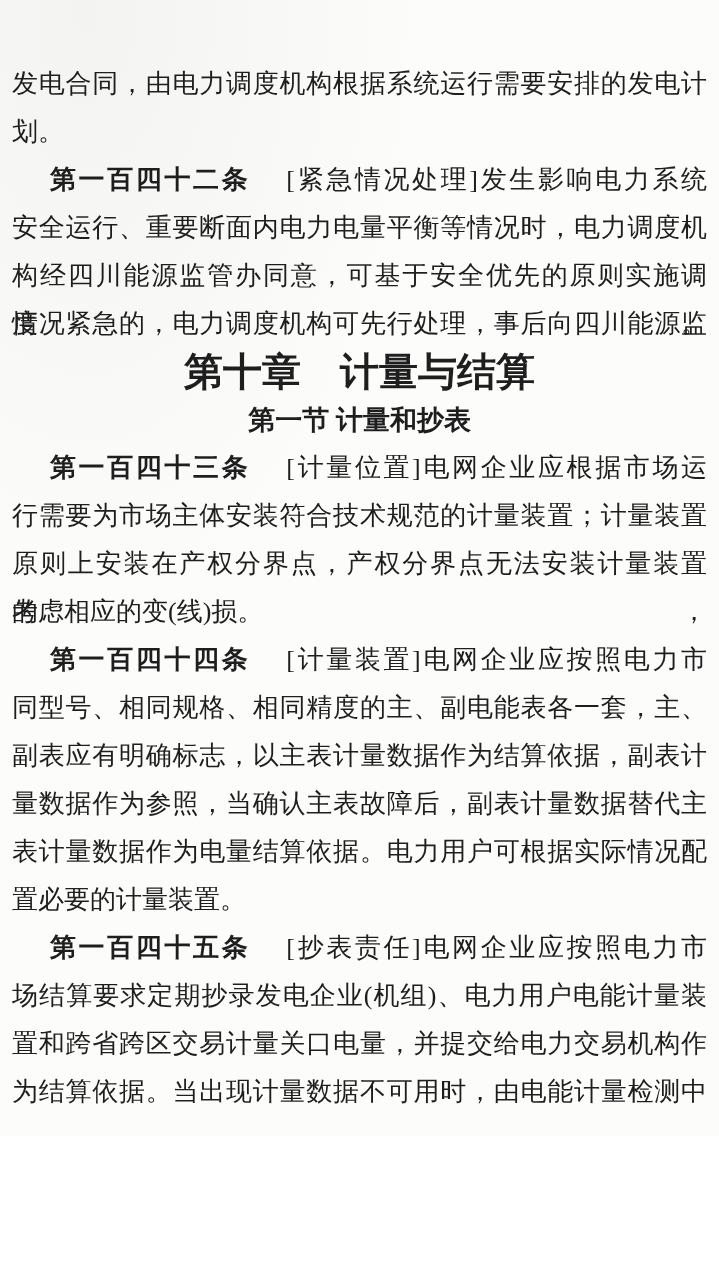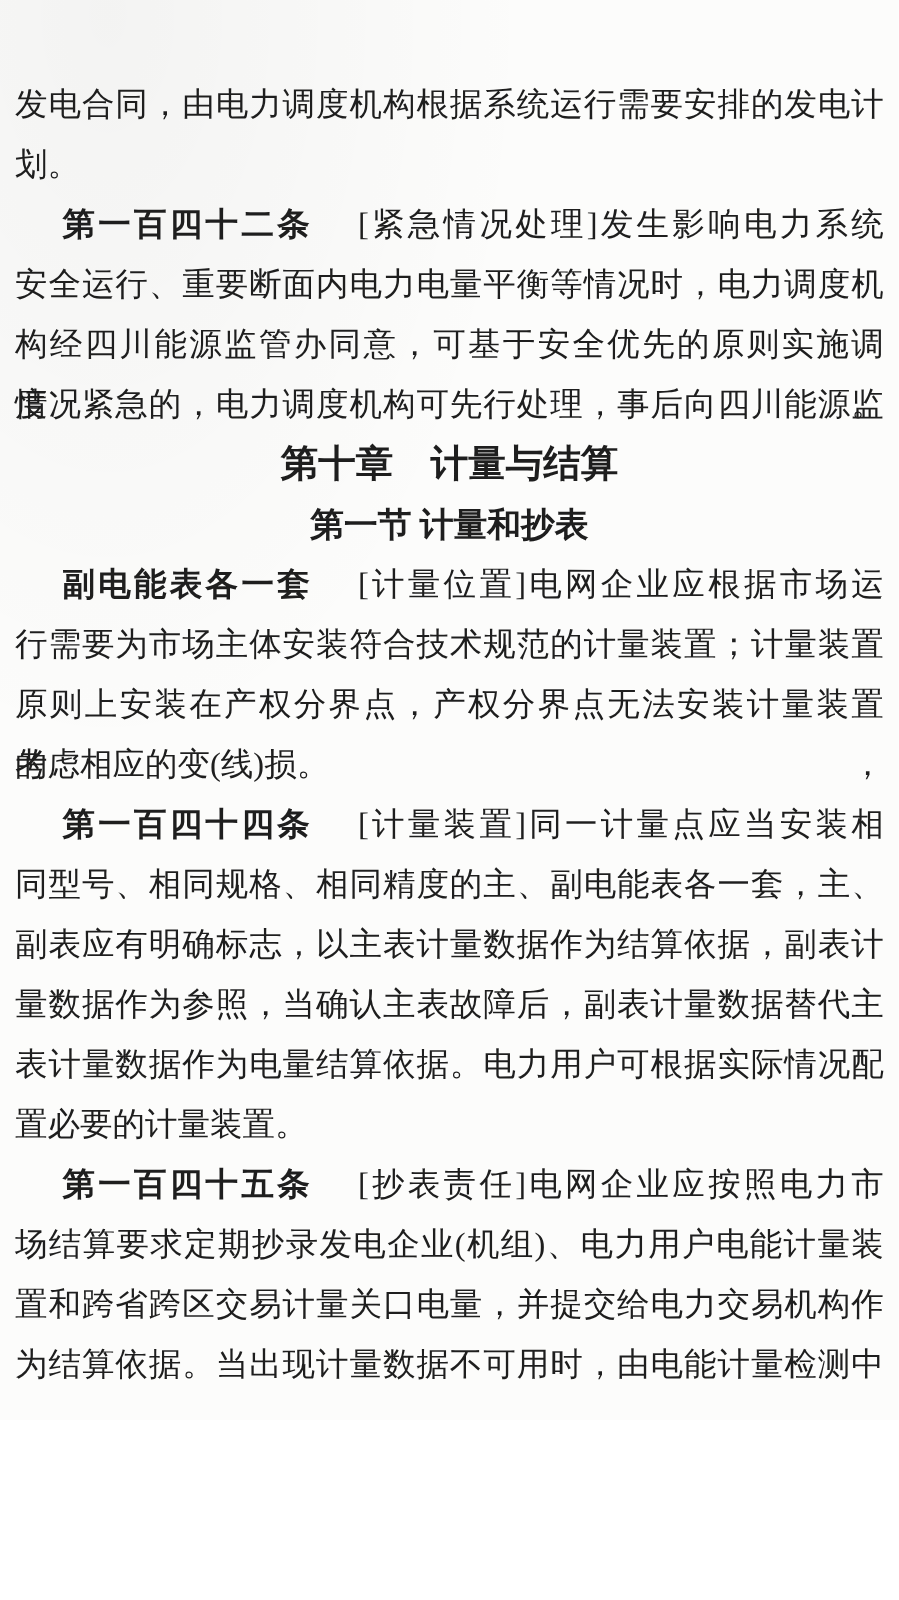--- a/index.html
+++ b/index.html
@@ -15,21 +15,21 @@
   }
   .content{position:absolute;top:60px;left:12px;width:695px;}
   .line{
     height:48px;line-height:48px;font-size:26px;
     text-rendering:optimizeLegibility;
   }
   .just{text-align:justify;text-align-last:justify;text-justify:inter-character;}
   .end{text-align:left;}
   .first{padding-left:38px;}
   .lbl{font-weight:bold;margin-right:36px;font-family:Liberation Mono, monospace;}
-  .h1{font-size:30px;font-weight:bold;text-align:left;text-align-last:center;}
+  .h1{font-size:39px;font-weight:bold;text-align:left;text-align-last:center;}
   .h2{font-size:27px;font-weight:bold;text-align:right;text-align-last:center;}
   .pagenum{
     position:absolute;top:1200px;right:33px;
     font-family:"Liberation Sans","DejaVu Sans",sans-serif;
     font-size:17px;color:#2e2e2e;margin-top:22px;
   }
   .watermark{
     position:absolute;top:1236px;right:13px;
     display:flex;align-items:center;gap:7px;
     color:#c9c9c9;
@@ -55,26 +55,26 @@
     <div class="line end"><span>划。</span></div>
 
     <div class="line just first"><span class="lbl">第一百四十二条</span><span>[紧急情况处理]发生影响电力系统</span></div>
     <div class="line just"><span>安全运行、重要断面内电力电量平衡等情况时，电力调度机</span></div>
     <div class="line just"><span>构经四川能源监管办同意，可基于安全优先的原则实施调度。</span></div>
     <div class="line just"><span>情况紧急的，电力调度机构可先行处理，事后向四川能源监</span></div>
 
     <div class="line h1"><span>第十章　计量与结算</span></div>
     <div class="line h2"><span>第一节 计量和抄表</span></div>
 
-    <div class="line just first"><span class="lbl">副电能表各一套</span><span>[计量位置]电网企业应根据市场运</span></div>
+    <div class="line just first"><span class="lbl">第一百四十三条</span><span>[计量位置]电网企业应根据市场运</span></div>
     <div class="line just"><span>行需要为市场主体安装符合技术规范的计量装置；计量装置</span></div>
     <div class="line just"><span>原则上安装在产权分界点，产权分界点无法安装计量装置的，</span></div>
     <div class="line end"><span>考虑相应的变(线)损。</span></div>
 
-    <div class="line just first"><span class="lbl">第一百四十四条</span><span>[计量装置]同一计量点应当安装相</span></div>
+    <div class="line just first"><span class="lbl">第一百四十四条</span><span>[计量装置]电网企业应按照电力市</span></div>
     <div class="line just"><span>同型号、相同规格、相同精度的主、副电能表各一套，主、</span></div>
     <div class="line just"><span>副表应有明确标志，以主表计量数据作为结算依据，副表计</span></div>
     <div class="line just"><span>量数据作为参照，当确认主表故障后，副表计量数据替代主</span></div>
     <div class="line just"><span>表计量数据作为电量结算依据。电力用户可根据实际情况配</span></div>
     <div class="line end"><span>置必要的计量装置。</span></div>
 
     <div class="line just first"><span class="lbl">第一百四十五条</span><span>[抄表责任]电网企业应按照电力市</span></div>
     <div class="line just"><span>场结算要求定期抄录发电企业(机组)、电力用户电能计量装</span></div>
     <div class="line just"><span>置和跨省跨区交易计量关口电量，并提交给电力交易机构作</span></div>
     <div class="line just"><span>为结算依据。当出现计量数据不可用时，由电能计量检测中</span></div>

